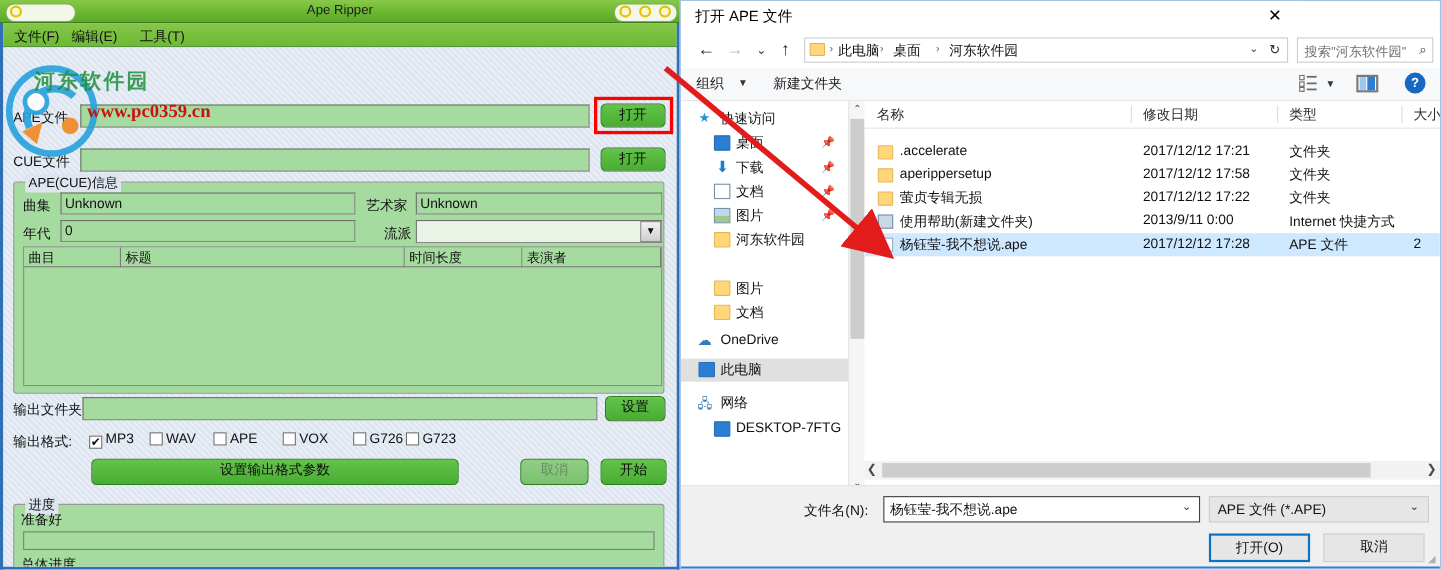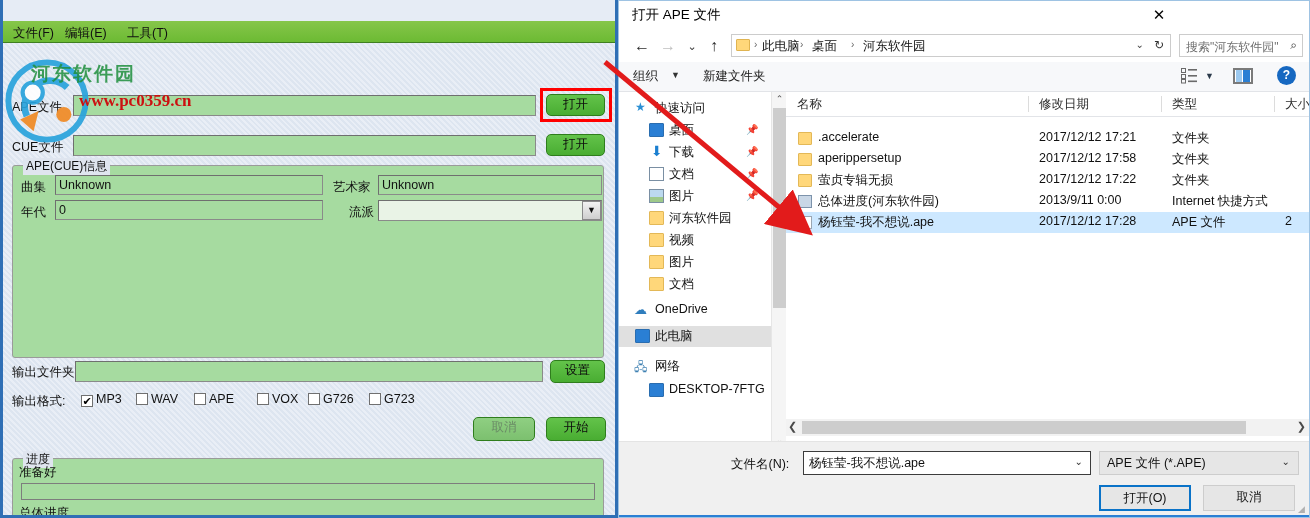--- a/index.html
+++ b/index.html
@@ -161,21 +161,21 @@
   #lbl-outfmt{left:9px;top:350px;}
   .ck-wrap{position:absolute;top:349px;font-size:12.5px;color:#111;
     font-family:"Liberation Sans",sans-serif;white-space:nowrap;}
   .ckbox{
     display:inline-block;width:12px;height:12px;vertical-align:-2px;
     background:#ffffff;border:1px solid #707070;box-sizing:border-box;
     text-align:center;line-height:10px;font-size:11px;color:#000;
     margin-right:3px;
   }
   #ck-mp3{left:78px;} #ck-wav{left:133px;} #ck-ape{left:191px;}
-  #ck-vox{left:254px;} #ck-g726{left:305px;text-align:right;} #ck-g723{left:366px;}
+  #ck-vox{left:254px;} #ck-g726{left:318px;text-align:right;} #ck-g723{left:366px;}
 
   #btn-fmtparams{left:80px;top:374px;width:334px;height:24px;}
   #btn-cancel{left:470px;top:374px;width:62px;height:24px;}
   #btn-start{left:543px;top:374px;width:60px;height:24px;}
 
   
   #grp-prog{
     position:absolute;left:9px;top:415px;width:592px;height:92px;
     border:1px solid #9a9a9a;border-radius:3px;
     background:#a6dba0;box-sizing:border-box;
@@ -387,20 +387,29 @@
 
   
   #arrow-svg{position:absolute;left:0;top:0;width:1310px;height:518px;pointer-events:none;}
 </style>
 </head>
 <body>
 
 <div id="ape-app">
   <div id="ape-frame"></div>
 
+  <div id="ape-titlebar">
+    <div class="tb-pill" id="tb-pill-left"></div>
+    <div class="tb-dot" id="tb-dot-app"></div>
+    <div id="ape-title-text">Ape Ripper</div>
+    <div class="tb-pill" id="tb-pill-right"></div>
+    <div class="tb-dot" id="tb-dot-a"></div>
+    <div class="tb-dot" id="tb-dot-b"></div>
+    <div class="tb-dot" id="tb-dot-c"></div>
+  </div>
 
   <div id="ape-menubar">
     <div class="menu-item" id="menu-file">文件(F)</div>
     <div class="menu-item" id="menu-edit">编辑(E)</div>
     <div class="menu-item" id="menu-tools">工具(T)</div>
     <div class="menu-item" id="menu-help">帮助(H)</div>
   </div>
 
   <div id="ape-body">
 
@@ -419,33 +428,42 @@
     <div class="lbl" id="lbl-album">曲集</div>
     <div class="gfield" id="in-album">Unknown</div>
     <div class="lbl" id="lbl-artist">艺术家</div>
     <div class="gfield" id="in-artist">Unknown</div>
     <div class="lbl" id="lbl-year">年代</div>
     <div class="gfield" id="in-year">0</div>
     <div class="lbl" id="lbl-genre">流派</div>
     <div class="gfield" id="in-genre"></div>
     <div id="genre-arrow">▼</div>
 
+    <div id="tracktable">
+      <div id="track-head">
+        <div class="th" id="th-no">曲目</div>
+        <div class="th" id="th-title">标题</div>
+        <div class="th" id="th-dur">时间长度</div>
+        <div class="th" id="th-perf">表演者</div>
+      </div>
+    </div>
 
     <div class="lbl" id="lbl-outfolder">输出文件夹</div>
     <div class="gfield" id="in-outfolder"></div>
     <div class="gbtn" id="btn-setting">设置</div>
 
     <div class="lbl" id="lbl-outfmt">输出格式:</div>
     <div class="ck-wrap" id="ck-mp3"><span class="ckbox">✔</span><span>MP3</span></div>
     <div class="ck-wrap" id="ck-wav"><span class="ckbox"></span><span>WAV</span></div>
     <div class="ck-wrap" id="ck-ape"><span class="ckbox"></span><span>APE</span></div>
     <div class="ck-wrap" id="ck-vox"><span class="ckbox"></span><span>VOX</span></div>
     <div class="ck-wrap" id="ck-g726"><span class="ckbox"></span><span>G726</span></div>
     <div class="ck-wrap" id="ck-g723"><span class="ckbox"></span><span>G723</span></div>
 
+    <div class="gbtn" id="btn-fmtparams">设置输出格式参数</div>
     <div class="gbtn disabled" id="btn-cancel">取消</div>
     <div class="gbtn" id="btn-start">开始</div>
 
     <div id="grp-prog"></div>
     <div id="grp-prog-title">进度</div>
     <div class="lbl" id="lbl-ready">准备好</div>
     <div id="bar1"></div>
     <div class="lbl" id="lbl-overall">总体进度</div>
 
     <svg id="wm-logo" viewBox="0 0 100 100">
@@ -533,24 +551,20 @@
     </div>
     <div class="sb-item" style="top:94px">
       <span class="ico ico-pic" style="left:30px"></span>
       <span class="sb-label" style="left:50px">图片</span>
       <span class="sb-pin">📌</span>
     </div>
     <div class="sb-item" style="top:116px">
       <span class="ico ico-folder" style="left:30px"></span>
       <span class="sb-label" style="left:50px">河东软件园</span>
     </div>
-    <div class="sb-item" style="top:138px">
-      <span class="ico ico-folder" style="left:30px"></span>
-      <span class="sb-label" style="left:50px">视频</span>
-    </div>
     <div class="sb-item" style="top:160px">
       <span class="ico ico-folder" style="left:30px"></span>
       <span class="sb-label" style="left:50px">图片</span>
     </div>
     <div class="sb-item" style="top:182px">
       <span class="ico ico-folder" style="left:30px"></span>
       <span class="sb-label" style="left:50px">文档</span>
     </div>
     <div class="sb-item" style="top:208px">
       <span class="ico ico-cloud" style="left:15px">☁</span>
@@ -604,21 +618,21 @@
     </div>
     <div class="fl-row" style="top:78px">
       <span class="fl-ico folder"></span>
       <span class="fl-name">萤贞专辑无损</span>
       <span class="fl-date">2017/12/12 17:22</span>
       <span class="fl-type">文件夹</span>
       <span class="fl-size"></span>
     </div>
     <div class="fl-row" style="top:99px">
       <span class="fl-ico inet"></span>
-      <span class="fl-name">总体进度(河东软件园)</span>
+      <span class="fl-name">使用帮助(新建文件夹)</span>
       <span class="fl-date">2013/9/11 0:00</span>
       <span class="fl-type">Internet 快捷方式</span>
       <span class="fl-size"></span>
     </div>
     <div class="fl-row sel" style="top:120px">
       <span class="fl-ico file"></span>
       <span class="fl-name">杨钰莹-我不想说.ape</span>
       <span class="fl-date">2017/12/12 17:28</span>
       <span class="fl-type">APE 文件</span>
       <span class="fl-size">2</span>

